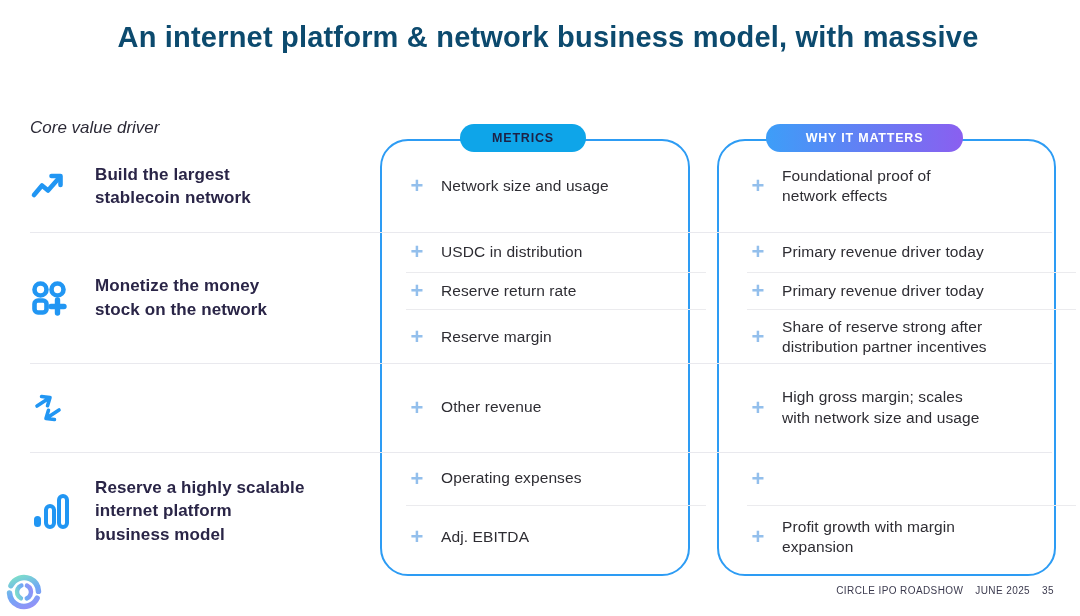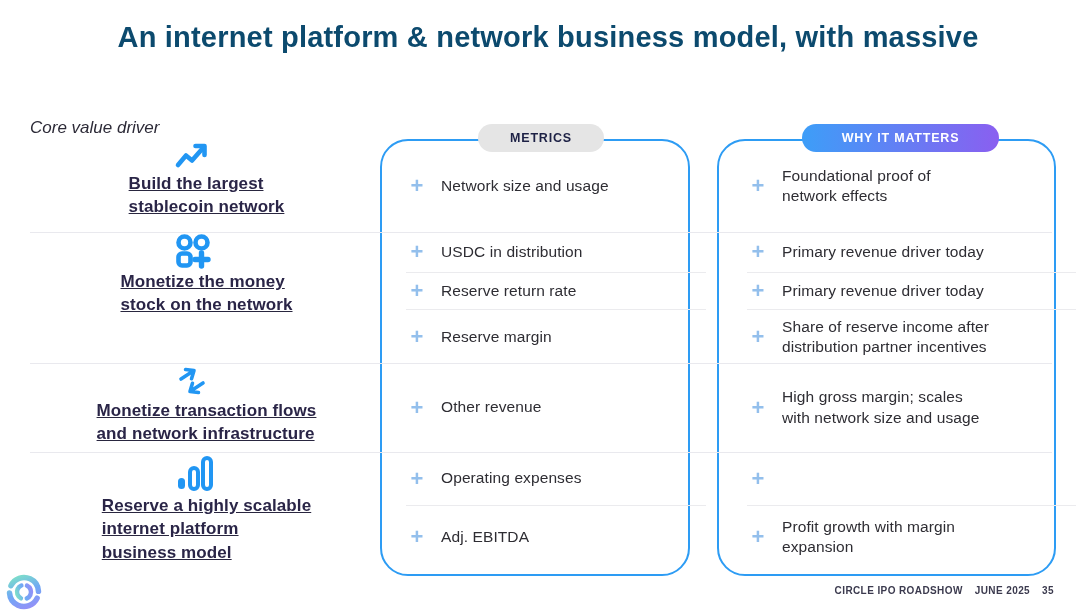--- a/index.html
+++ b/index.html
@@ -19,34 +19,34 @@
   
   .box{position:absolute;top:139px;height:433px;border:2.5px solid #2d9cf4;border-radius:28px;z-index:2;background:transparent;}
   .box-metrics{left:380px;width:306px;}
   .box-why{left:717px;width:335px;}
   
   .pill{
     position:absolute;top:124px;height:28px;border-radius:15px;z-index:4;
     display:flex;align-items:center;justify-content:center;
     font-size:12.5px;font-weight:bold;letter-spacing:.8px;
   }
-  .pill-metrics{left:478px;width:126px;background:#e5e5e5;color:#1d2145;}
-  .pill-why{left:802px;width:197px;background:linear-gradient(90deg,#3d9ef8,#8a5ff0);color:#ffffff;}
+  .pill-metrics{left:460px;width:126px;background:#0ea5e9;color:#1d2145;}
+  .pill-why{left:766px;width:197px;background:linear-gradient(90deg,#3d9ef8,#8a5ff0);color:#ffffff;}
   
   .grid{position:absolute;top:140px;left:0;width:1080px;z-index:3;}
   .section{position:relative;width:1080px;}
   .section.h1{height:92px;}
   .section.h2{height:131px;}
   .section.h3{height:89px;}
   .section.h4{height:118px;}
   .section.with-divider::before{
     content:'';position:absolute;left:30px;right:28px;top:0;height:1px;background:#e9e9ee;z-index:1;
   }
   .cell{position:absolute;top:0;bottom:0;display:flex;flex-direction:column;}
-  .cell-driver{left:30px;width:330px;flex-direction:column;align-items:center;text-decoration:underline;}
+  .cell-driver{left:30px;width:330px;flex-direction:row;align-items:center;}
   .cell-metrics{left:383px;width:300px;}
   .cell-why{left:720px;width:329px;}
   .icon-wrap{width:42px;min-width:42px;display:flex;align-items:center;justify-content:flex-start;}
   .driver-text{
     margin-left:23px;font-size:17px;font-weight:bold;color:#2a2547;line-height:1.38;
     white-space:pre-line;letter-spacing:.1px;
   }
   .item{
     display:flex;align-items:center;flex:1 1 auto;
   }
@@ -55,21 +55,21 @@
   .plus{
     width:22px;min-width:22px;margin-right:13px;text-align:center;
     color:#93bfec;font-size:22px;font-weight:bold;line-height:1;
   }
   .item-text{font-size:15.5px;color:#2e2d33;line-height:1.32;white-space:pre-line;letter-spacing:.1px;}
   .pad-m{padding-left:23px;padding-right:6px;}
   .pad-w{padding-left:27px;padding-right:6px;}
   
   .footer{
     position:absolute;top:585px;right:26px;display:flex;align-items:center;
-    font-size:10px;font-weight:bold;color:#3b3a4e;letter-spacing:.4px;padding-left:28px;
+    font-size:10px;font-weight:normal;color:#3b3a4e;letter-spacing:.4px;padding-left:28px;
   }
   .footer .f-date{margin-left:12px;}
   .footer .f-page{margin-left:12px;}
   
   .logo{position:absolute;left:4px;top:572px;width:40px;height:40px;}
   svg{display:block;}
 </style>
 </head>
 <body>
 
@@ -146,40 +146,38 @@
         <div class="item fixed divided" style="height:40px">
           <span class="plus">+</span>
           <span class="item-text">Primary revenue driver today</span>
         </div>
         <div class="item fixed divided" style="height:36px">
           <span class="plus">+</span>
           <span class="item-text">Primary revenue driver today</span>
         </div>
         <div class="item fixed" style="height:54px">
           <span class="plus">+</span>
-          <span class="item-text">Share of reserve income after
+          <span class="item-text">Share of reserve strong after
 distribution partner incentives</span>
         </div>
       </div>
     </div>
 
     <div class="section h3 with-divider">
       <div class="cell cell-driver">
         <span class="icon-wrap">
           <svg width="36" height="36" viewBox="0 0 36 36">
             <g transform="translate(7 16) rotate(-33)">
               <path d="M0 0 H15 M9 -5.5 L15.5 0 L9 5.5" fill="none" stroke="#2196F3" stroke-width="3.6" stroke-linecap="round" stroke-linejoin="round"></path>
             </g>
             <g transform="translate(29 20) rotate(147)">
               <path d="M0 0 H15 M9 -5.5 L15.5 0 L9 5.5" fill="none" stroke="#2196F3" stroke-width="3.6" stroke-linecap="round" stroke-linejoin="round"></path>
             </g>
           </svg>
         </span>
-        <span class="driver-text">Monetize transaction flows
-and network infrastructure</span>
       </div>
       <div class="cell cell-metrics pad-m">
         <div class="item">
           <span class="plus">+</span>
           <span class="item-text">Other revenue</span>
         </div>
       </div>
       <div class="cell cell-why pad-w">
         <div class="item">
           <span class="plus">+</span>

